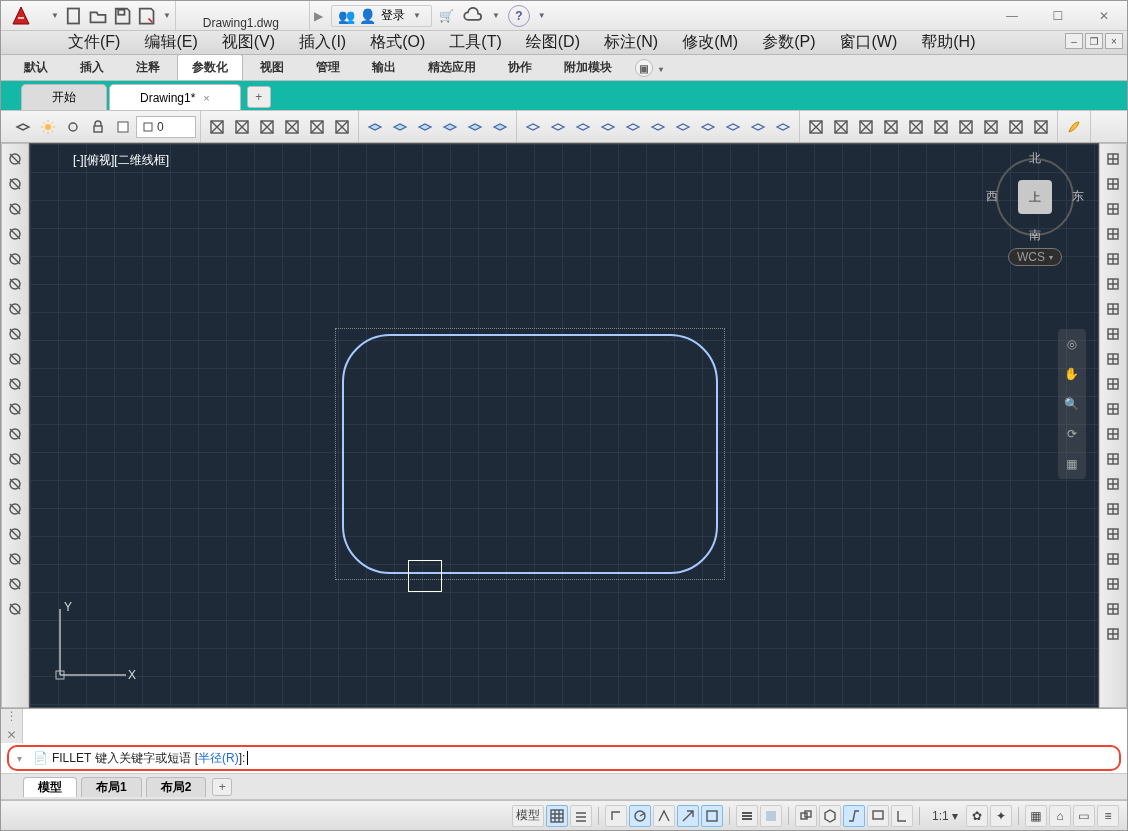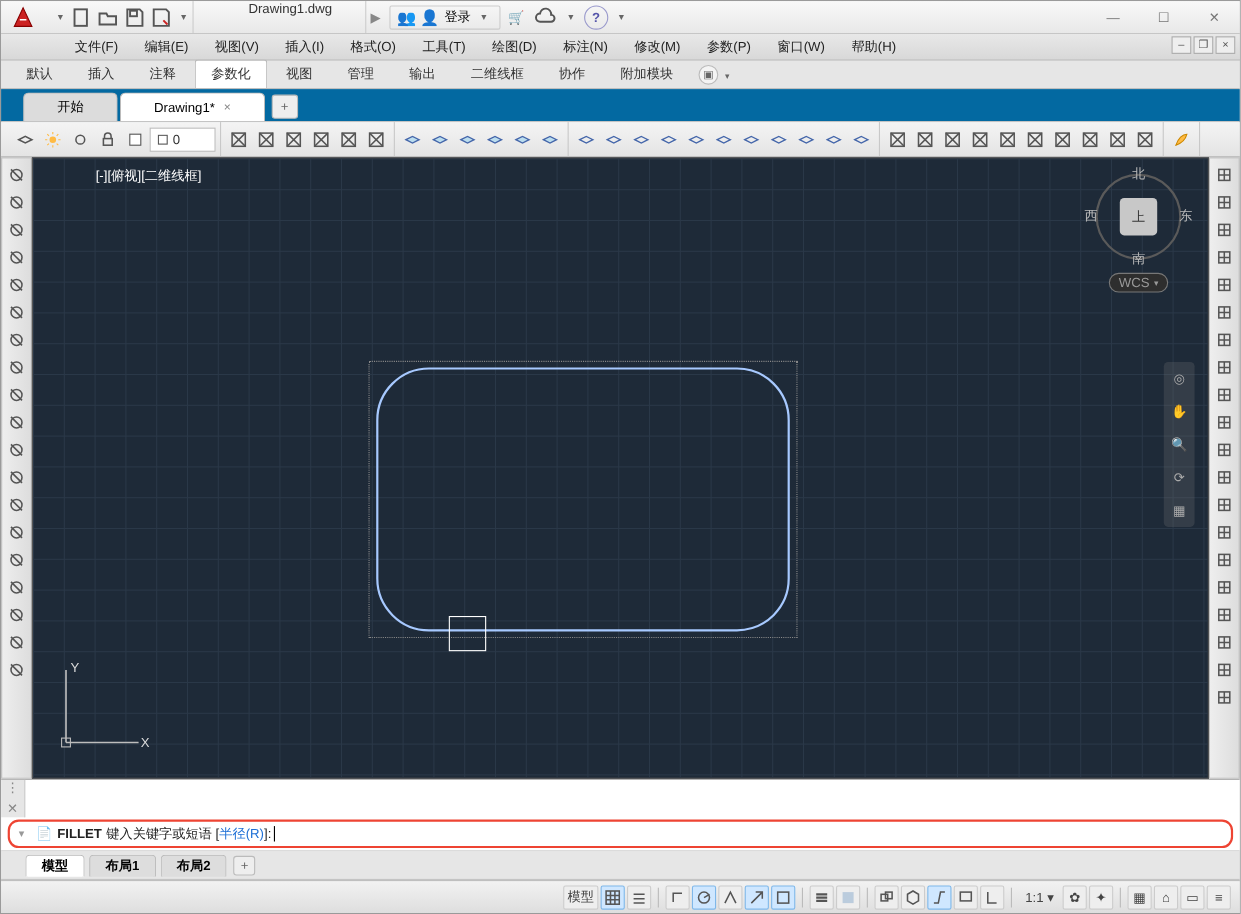--- a/index.html
+++ b/index.html
@@ -5,44 +5,44 @@
 * { margin:0; padding:0; box-sizing:border-box; font-family:"Microsoft YaHei","SimSun",Arial,sans-serif; font-size:12px; user-select:none; }
 html,body { width:1128px; height:831px; overflow:hidden; background:#f0f0f0; }
 .app { width:1128px; height:831px; display:flex; flex-direction:column; border:1px solid #9a9a9a; background:#e8e8e8; }
 
 
 .titlebar { height:30px; background:linear-gradient(#f8f8f8,#e8e8e8); display:flex; align-items:center; border-bottom:1px solid #c6c6c6; position:relative; }
 .tb-logo { width:40px; height:28px; display:flex; align-items:center; justify-content:center; margin-right:6px; }
 .tb-logo svg { width:24px; height:24px; }
 .qat { display:flex; gap:2px; align-items:center; }
 .qat-btn { width:22px; height:22px; border:1px solid transparent; display:flex; align-items:center; justify-content:center; color:#555; cursor:pointer; border-radius:2px; }
-.tb-doc { padding:0 30px 0 50px; border-left:1px solid #ccc; border-right:1px solid #ccc; height:100%; display:flex; align-items:flex-start; font-size:13px; color:#333;}
+.tb-doc { padding:0 30px 0 27px; border-left:1px solid #ccc; border-right:1px solid #ccc; height:100%; display:flex; align-items:flex-end; font-size:13px; color:#333;}
 .tb-search { margin-left:6px; }
 .tb-search input { height:20px; width:210px; border:1px solid #bbb; padding:0 4px; font-style:italic; color:#888; font-size:12px; background:#fff; }
 .tb-right { display:flex; align-items:center; gap:4px; margin-left:8px; }
 .tb-login { display:flex; align-items:center; gap:4px; padding:0 6px; border:1px solid #ccc; height:22px; border-radius:2px; }
 .tb-login span.ico { font-size:14px; color:#333; }
 .tb-dropdown-arrow { font-size:8px; color:#666; padding:0 4px; }
 .win-controls { margin-left:auto; display:flex; }
 .win-btn { width:46px; height:28px; display:flex; align-items:center; justify-content:center; color:#777; cursor:pointer; }
 
 
 .menubar { height:24px; background:linear-gradient(#e8e8e8,#d8d8d8); border-bottom:1px solid #b8b8b8; display:flex; align-items:center; padding:0 55px; gap:0; position:relative; }
-.menubar .item { padding:0 12px; height:100%; display:flex; align-items:center; cursor:pointer; font-size:12px; color:#222; }
+.menubar .item { padding:0 12px; height:100%; display:flex; align-items:center; cursor:pointer; font-size:16px; color:#222; }
 .mdi-controls { position:absolute; right:4px; top:2px; display:flex; gap:2px; }
 .mdi-btn { width:18px; height:16px; border:1px solid #aaa; background:#eee; font-size:10px; display:flex; align-items:center; justify-content:center; cursor:pointer; color:#555;}
 
 
-.ribbon-tabs { height:26px; background:#e6e6e6; border-bottom:1px solid #bfbfbf; display:flex; align-items:flex-end; padding-left:8px; gap:2px; }
+.ribbon-tabs { height:26px; background:#e6e6e6; border-bottom:1px solid #bfbfbf; display:flex; align-items:flex-end; padding-left:8px; gap:2px;font-weight:bold; }
 .rtab { padding:4px 14px 4px; border:1px solid transparent; border-bottom:none; cursor:pointer; color:#333; font-size:12px; }
 .rtab.active { background:#fff; border-color:#bbb; border-top-left-radius:3px; border-top-right-radius:3px; }
 .rtab-expand { margin-left:6px; width:18px; height:18px; display:flex; align-items:center; justify-content:center; border:1px solid #bbb; border-radius:9px; font-size:10px; color:#666; margin-bottom:3px; cursor:pointer; background:#f4f4f4;}
 
 
-.filetabs { height:30px; background:#0369a1; border-bottom:1px solid #c4c4c4; display:flex; align-items:flex-end; padding-left:20px; gap:2px; }
+.filetabs { height:30px; background:#14b8a6; border-bottom:1px solid #c4c4c4; display:flex; align-items:flex-end; padding-left:20px; gap:2px; }
 .ftab { height:26px; padding:0 30px; border:1px solid #bbb; border-bottom:none; border-top-left-radius:5px; border-top-right-radius:5px; display:flex; align-items:center; gap:8px; background:#dcdcdc; cursor:pointer; font-size:13px; }
 .ftab.active { background:#fff; }
 .ftab .close { font-size:11px; color:#888; }
 .ftab-add { width:24px; height:22px; margin-left:4px; margin-bottom:2px; border:1px solid #bbb; border-radius:3px; display:flex; align-items:center; justify-content:center; cursor:pointer; color:#666; background:#eee; }
 
 
 .toolrow { height:32px; background:linear-gradient(#f4f4f4,#e4e4e4); border-bottom:1px solid #b6b6b6; display:flex; align-items:center; padding:0 6px; gap:0; }
 .tgroup { display:flex; align-items:center; gap:1px; padding:0 4px; border-right:1px solid #c8c8c8; height:100%; }
 .tbtn { width:24px; height:24px; border:1px solid transparent; display:flex; align-items:center; justify-content:center; cursor:pointer; border-radius:2px; }
 .tbtn svg { width:16px; height:16px; }
@@ -50,21 +50,21 @@
 
 
 .workspace { flex:1; display:flex; min-height:0; }
 .dock { width:28px; background:linear-gradient(to right,#eee,#ddd); border:1px solid #bfbfbf; display:flex; flex-direction:column; align-items:center; padding:4px 0; gap:3px; }
 .dock .tbtn { width:22px; height:22px; }
 .canvas-wrap { flex:1; position:relative; background:#1e2a38; border:1px solid #555; overflow:hidden; }
 .canvas-grid { position:absolute; inset:0; 
   background-image:linear-gradient(#2a3848 1px,transparent 1px),linear-gradient(90deg,#2a3848 1px,transparent 1px);
   background-size:28px 28px;
 }
-.vp-label { position:absolute; top:8px; left:24px; color:#fff; font-size:13px;padding-left:33px; }
+.vp-label { position:absolute; top:8px; left:10px; color:#fff; font-size:13px;padding-left:33px; }
 .viewcube { position:absolute; top:8px; right:18px; width:90px; text-align:center; color:#bcbcbc; font-size:12px; }
 .vc-ring { position:relative; width:90px; height:90px; }
 .vc-circle { position:absolute; inset:6px; border:2px solid #5a5a5a; border-radius:50%; }
 .vc-sq { position:absolute; top:28px; left:28px; width:34px; height:34px; background:#c8c8c8; border-radius:4px; display:flex; align-items:center; justify-content:center; color:#333; font-size:13px; }
 .vc-n { position:absolute; top:-2px; left:0; right:0; text-align:center; }
 .vc-s { position:absolute; bottom:-2px; left:0; right:0; text-align:center; }
 .vc-e { position:absolute; right:-4px; top:36px; }
 .vc-w { position:absolute; left:-4px; top:36px; }
 .wcs-badge { margin-top:6px; display:inline-flex; align-items:center; gap:4px; border:1px solid #777; border-radius:9px; padding:1px 8px; color:#999; font-size:11px; background:#2e2e2e; }
 
@@ -78,21 +78,21 @@
 .shape-sel { position:absolute; border:1px dotted #888; left:305px; top:184px; width:390px; height:252px; }
 .shape-rr { position:absolute; left:312px; top:190px; width:376px; height:240px; border:2px solid #a7c9ff; border-radius:48px; }
 .cursor-sq { position:absolute; left:378px; top:416px; width:34px; height:32px; border:1.5px solid #fff; }
 
 
 .cmdwin { height:66px; background:#fff; border-top:1px solid #aaa; border-bottom:1px solid #ccc; display:flex; flex-direction:column; font-family:Consolas,"SimSun",monospace; font-size:13px; color:#222; }
 .cmd-history { flex:1; padding:2px 8px 0 26px; line-height:17px; position:relative; }
 .cmd-side { position:absolute; left:0; top:0; bottom:0; width:22px; background:#e6e6e6; border-right:1px solid #ccc; display:flex; flex-direction:column; align-items:center; justify-content:center; gap:2px; color:#888; }
 .cmd-input-row { height:26px; display:flex; align-items:center; padding:2px 8px 2px 24px; border:2px solid #e43; border-radius:10px; margin:2px 6px; position:relative; }
 .cmd-input-row .arrow { position:absolute; left:8px; color:#999; font-size:10px; }
-.cmd-input-row .cmdname { font-weight:bold; margin:0 4px; }
+.cmd-input-row .cmdname { font-weight:normal; margin:0 4px; }
 .cmd-link { color:#1d6fd6; }
 .cmd-cursor { display:inline-block; width:1px; height:14px; background:#000; margin-left:2px; vertical-align:middle; }
 
 
 .layouttabs { height:26px; background:#e6e6e6; border-bottom:1px solid #c4c4c4; display:flex; align-items:center; padding-left:22px; gap:4px; }
 .ltab { height:20px; padding:0 14px; border:1px solid #bbb; border-bottom:none; border-top-left-radius:4px; border-top-right-radius:4px; display:flex; align-items:center; font-size:12px; background:#ddd; cursor:pointer;font-weight:bold; }
 .ltab.active { background:#fff; font-weight:bold; }
 .ltab-add { width:20px; height:18px; border:1px solid #bbb; border-radius:3px; display:flex; align-items:center; justify-content:center; cursor:pointer; color:#666; background:#eee; margin-left:2px;}
 
 
@@ -196,21 +196,21 @@
 
   <div class="ribbon-tabs">
     <div id="ribbon-slot" style="display:flex;gap:2px;align-items:flex-end;">
         <div class="rtab ">默认</div>
         <div class="rtab ">插入</div>
         <div class="rtab ">注释</div>
         <div class="rtab active">参数化</div>
         <div class="rtab ">视图</div>
         <div class="rtab ">管理</div>
         <div class="rtab ">输出</div>
-        <div class="rtab ">二维线框</div>
+        <div class="rtab ">精选应用</div>
         <div class="rtab ">协作</div>
         <div class="rtab ">附加模块</div>
       </div>
     <div class="rtab-expand">▣</div>
     <span class="tb-dropdown-arrow" style="margin-bottom:6px">▾</span>
   </div>
 
   <div class="filetabs">
     <div id="filetab-slot" style="display:flex;gap:2px;align-items:flex-end;">
         <div class="ftab ">

